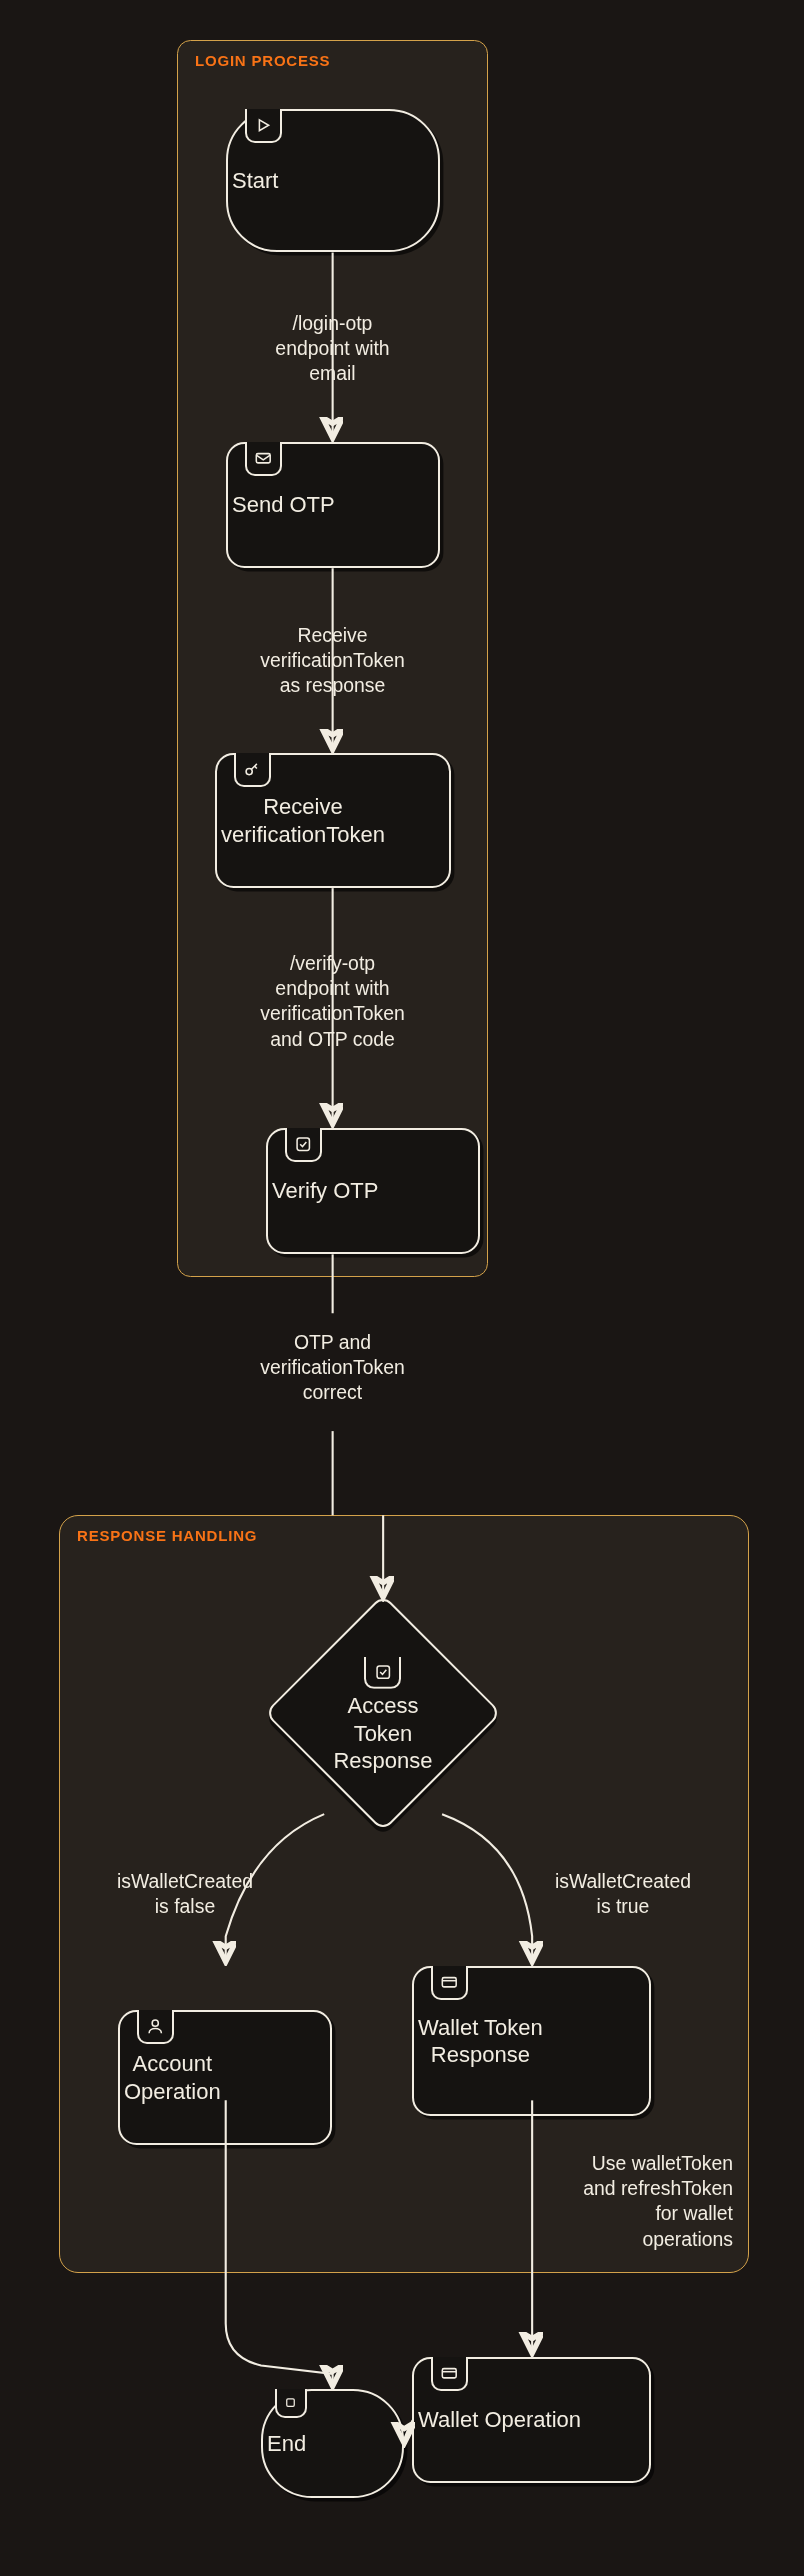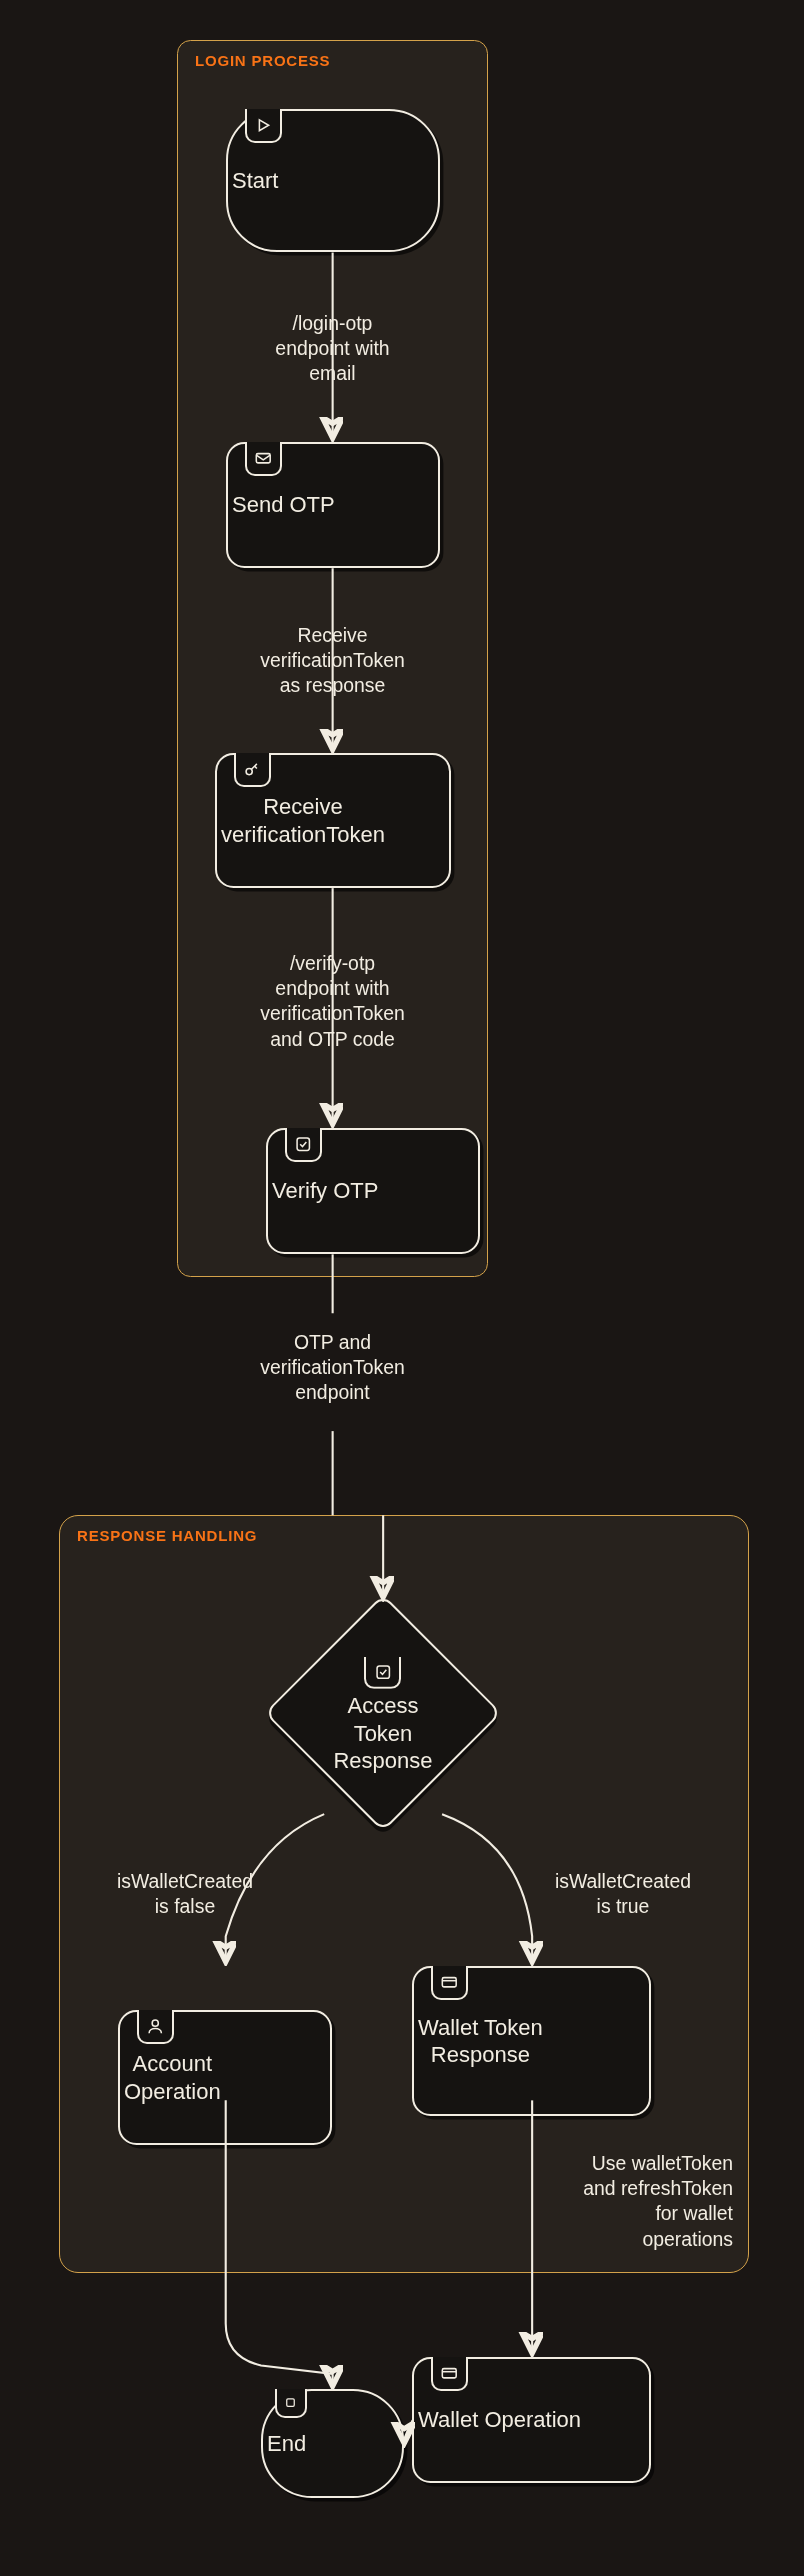--- a/index.html
+++ b/index.html
@@ -231,21 +231,21 @@
 email</div>
   <div class="edge-label" style="left:244px; top:623px; width:177px;">Receive
 verificationToken
 as response</div>
   <div class="edge-label" style="left:244px; top:951px; width:177px;">/verify-otp
 endpoint with
 verificationToken
 and OTP code</div>
   <div class="edge-label" style="left:244px; top:1330px; width:177px;">OTP and
 verificationToken
-endpoint</div>
+correct</div>
   <div class="edge-label" style="left:101px; top:1869px; width:168px;">isWalletCreated
 is false</div>
   <div class="edge-label" style="left:539px; top:1869px; width:168px;">isWalletCreated
 is true</div>
   <div class="edge-label" style="left:539px; top:2151px; width:194px; text-align:right;">Use walletToken
 and refreshToken
 for wallet
 operations</div>
 
   <svg class="wires" viewBox="0 0 956 3060" width="805" height="2576">

